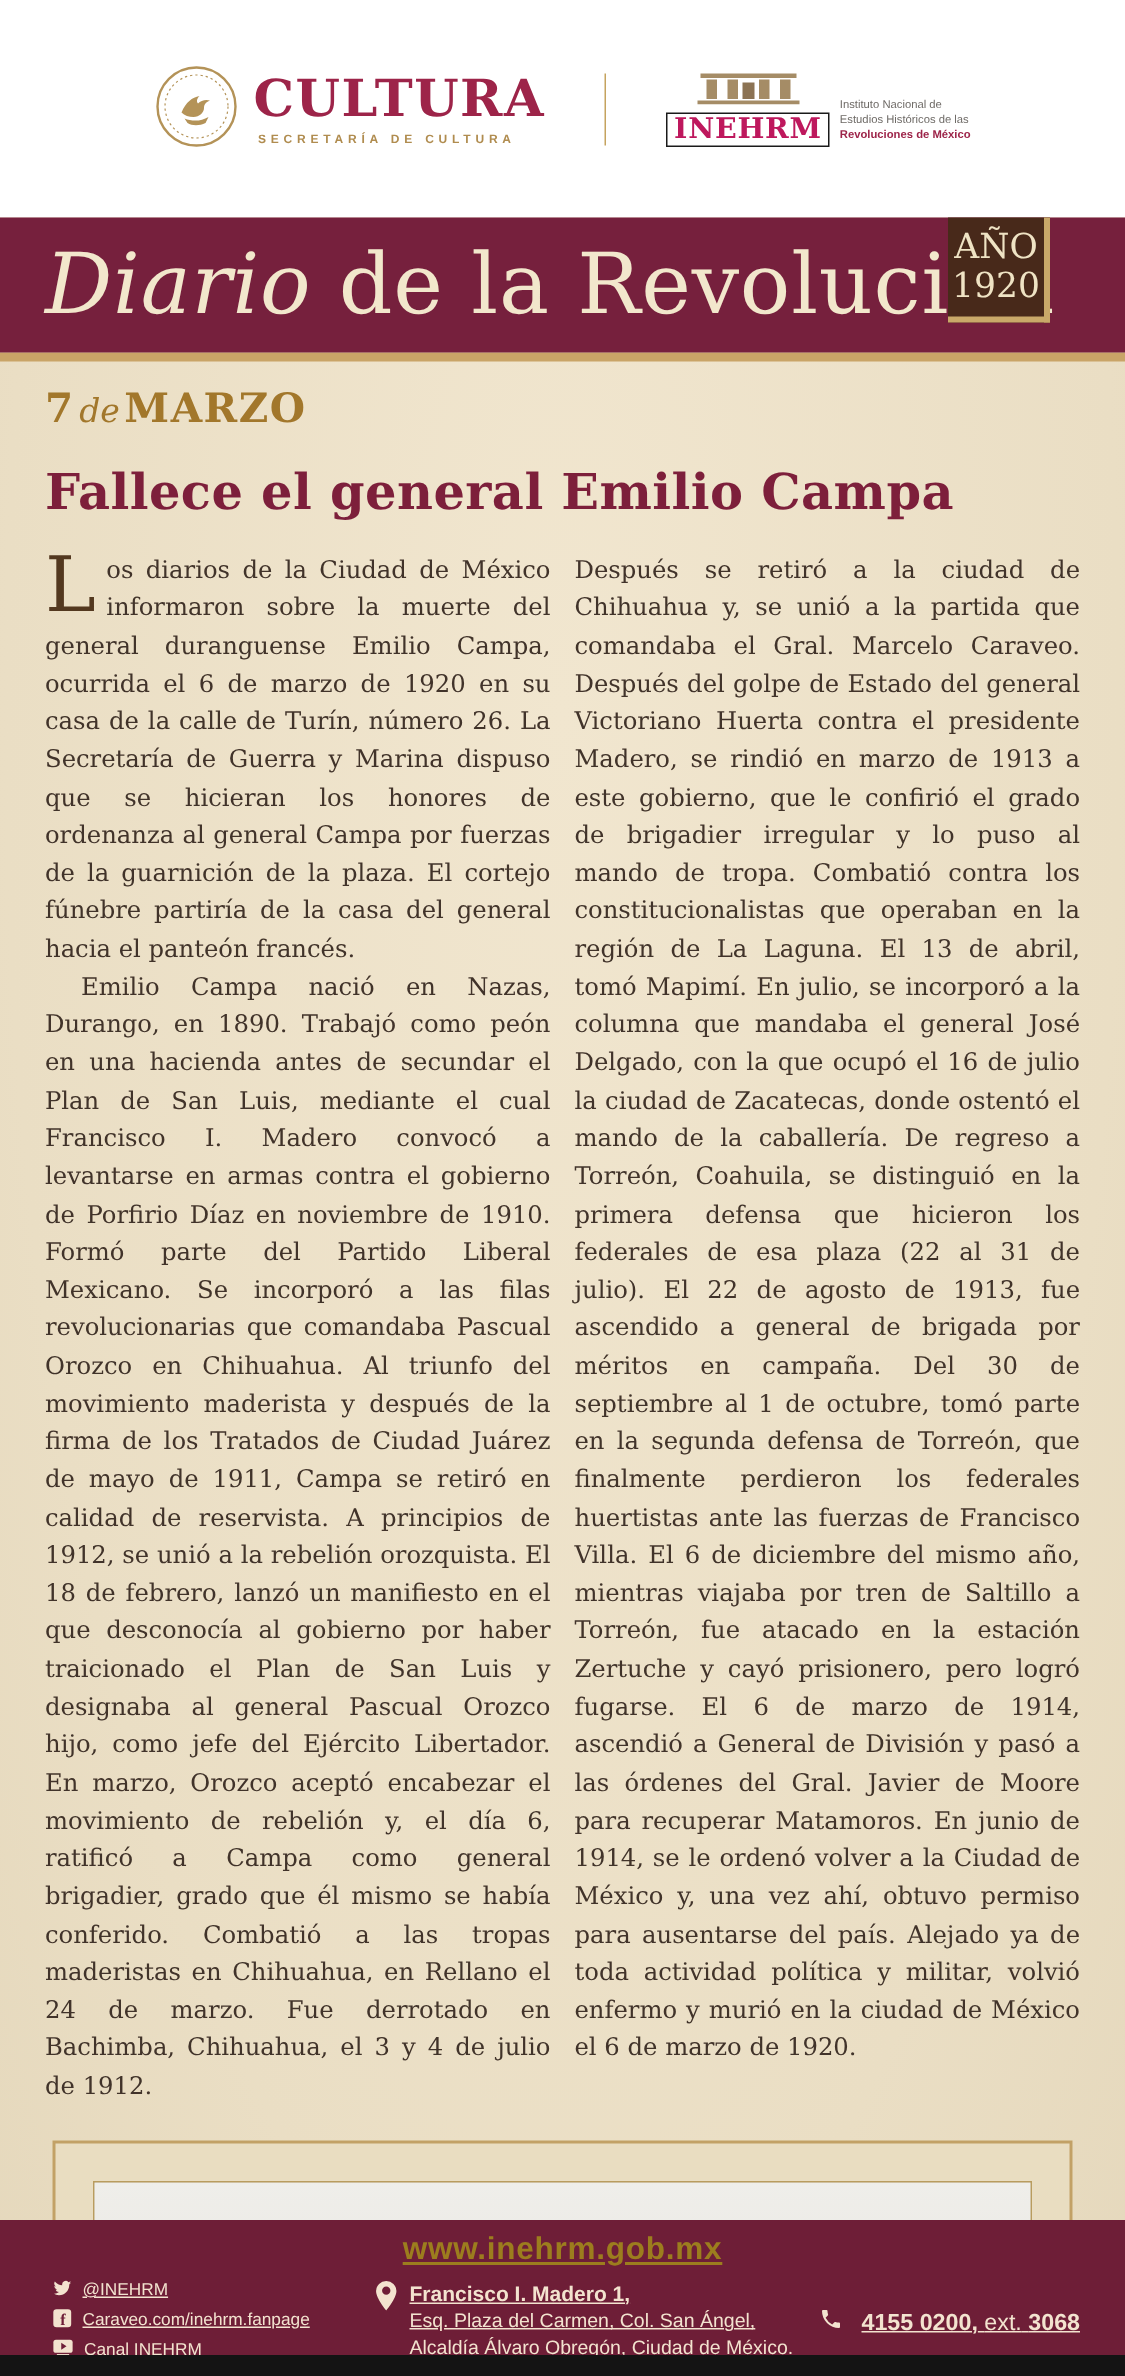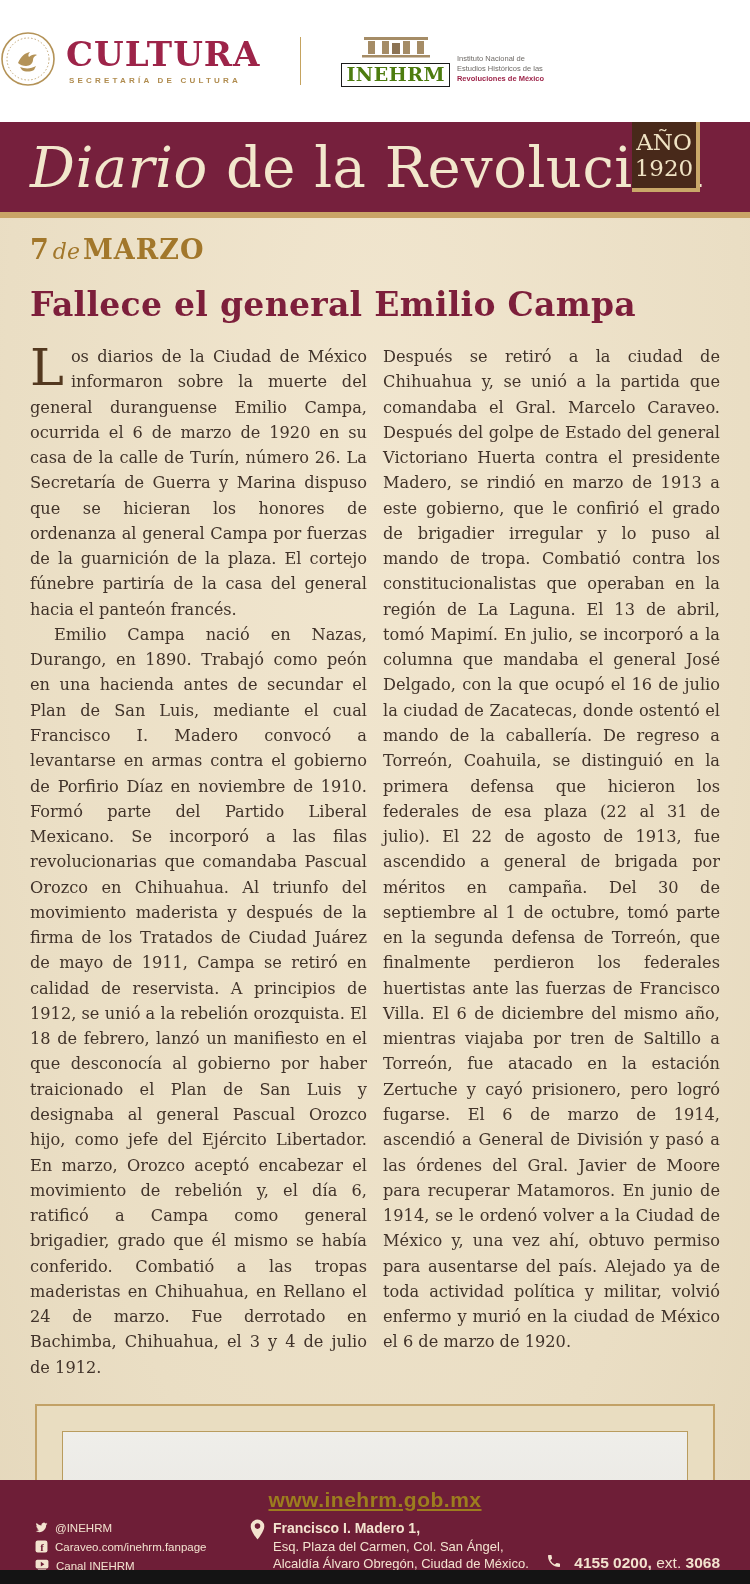--- a/index.html
+++ b/index.html
@@ -2,29 +2,29 @@
 <html><head>
 <meta charset="utf-8">
 <style>
   * { margin:0; padding:0; box-sizing:border-box; }
   html,body { width:750px; }
   body { font-family:"DejaVu Serif", serif; background:#e9ddc4; }
   .page { position:relative; width:750px; height:1584px; background:#ede1c8; overflow:hidden;
           background-image: radial-gradient(ellipse at 50% 30%, #f1e6cf 0%, #eadec4 70%, #e5d8bc 100%); }
 
   
-  .header { height:122px; background:#ffffff; display:flex; align-items:center; gap:40px; }
+  .header { height:145px; background:#ffffff; display:flex; align-items:center; justify-content:center; gap:40px; }
   .cultura { display:flex; align-items:center; gap:10px; }
   .cultura-text { display:flex; flex-direction:column; }
   .cultura-title { font-family:"DejaVu Serif", serif; font-weight:bold; font-size:34px; color:#9d2449; letter-spacing:1px; line-height:1; }
   .cultura-sub { font-family:"Liberation Sans", sans-serif; font-size:8px; letter-spacing:3.2px; color:#b08c4f; font-weight:bold; margin-top:5px; margin-left:3px; }
   .logo-divider { width:1px; height:48px; background:#c5a35f; }
   .inehrm { display:flex; align-items:flex-end; gap:7px; }
   .inehrm-left { display:flex; flex-direction:column; align-items:center; }
-  .inehrm-box { border:1.5px solid #1a1a1a; padding:0 4px 1px 4px; font-family:"DejaVu Serif", serif; font-weight:bold; font-size:19px; color:#4d7c0f; letter-spacing:0.5px; line-height:1.1; }
+  .inehrm-box { border:1.5px solid #1a1a1a; padding:0 4px 1px 4px; font-family:"DejaVu Serif", serif; font-weight:bold; font-size:19px; color:#be185d; letter-spacing:0.5px; line-height:1.1; }
   .inehrm-right { display:flex; flex-direction:column; font-family:"Liberation Sans", sans-serif; font-size:7.5px; color:#6e6a66; line-height:1.35; padding-bottom:3px; }
   .inehrm-right .l3 { color:#9d2449; font-weight:bold; }
 
   
   .banner { position:relative; height:90px; background:#76203d; }
   .banner-title { position:absolute; left:30px; top:50%; transform:translateY(-50%);
                   font-family:"DejaVu Serif", serif; font-size:56px; color:#f2e7cc; letter-spacing:0.5px; }
   .banner-title .it { font-style:italic; }
   .year-box { position:absolute; right:50px; top:0; width:68px; height:70px; background:#48291a;
               border-right:4px solid #c9a869; border-bottom:4px solid #c9a869;
@@ -43,21 +43,21 @@
   .dropcap { float:left; font-size:51px; line-height:42px; padding:3px 7px 0 0; color:#53381f; font-family:"DejaVu Serif", serif; }
 
   
   .photo-frame { margin:24px auto 0 auto; width:680px; border:2px solid #c2a166; background:#e9ddc1; padding:25px; }
   .photo { border:1px solid #b99c5e; background:#dcd8d0; height:393px; overflow:hidden; }
   .photo svg { display:block; width:100%; height:100%; }
 
   
   .footer { position:absolute; left:0; right:0; bottom:14px; height:90px; background:#6e1e37; color:#f3e3cf; font-family:"Liberation Sans", sans-serif; }
   .footer-site { text-align:center; font-weight:bold; font-size:21px; color:#9c7d1e; margin-top:8px; letter-spacing:0.5px;text-decoration:underline; }
-  .footer-cols { display:flex; margin-top:7px; align-items:flex-end; }
+  .footer-cols { display:flex; margin-top:7px; align-items:center;text-decoration:underline; }
   .social { margin-left:35px; width:215px; display:flex; flex-direction:column; gap:4px; }
   .social-item { display:flex; align-items:center; gap:7px; font-size:11.5px; }
   .social-item svg { flex:0 0 auto; }
   .addr { width:290px; display:flex; gap:8px; }
   .addr-text { font-size:13px; line-height:1.35; }
   .addr-text .b { font-weight:bold; font-size:14px; }
   .phone { margin-left:auto; margin-right:30px; display:flex; align-items:center; gap:12px; margin-top:4px; }
   .phone-text { font-size:15.5px; }
   .phone-text .b { font-weight:bold; }
   .black-bar { position:absolute; left:0; right:0; bottom:0; height:14px; background:#141414; }

